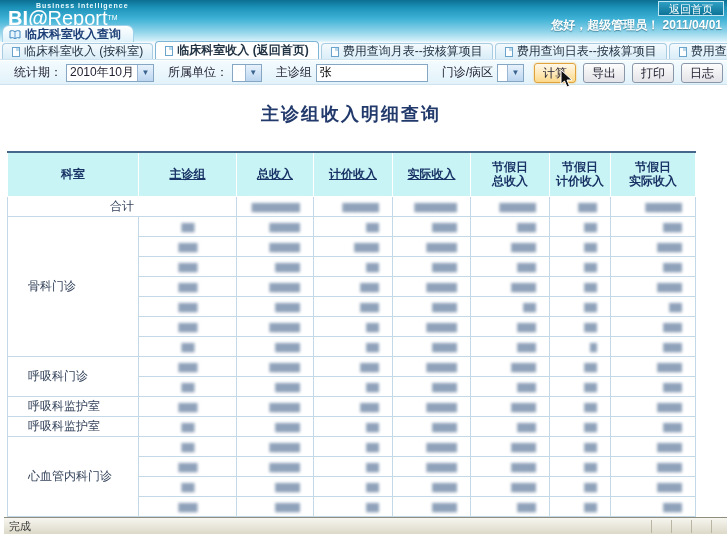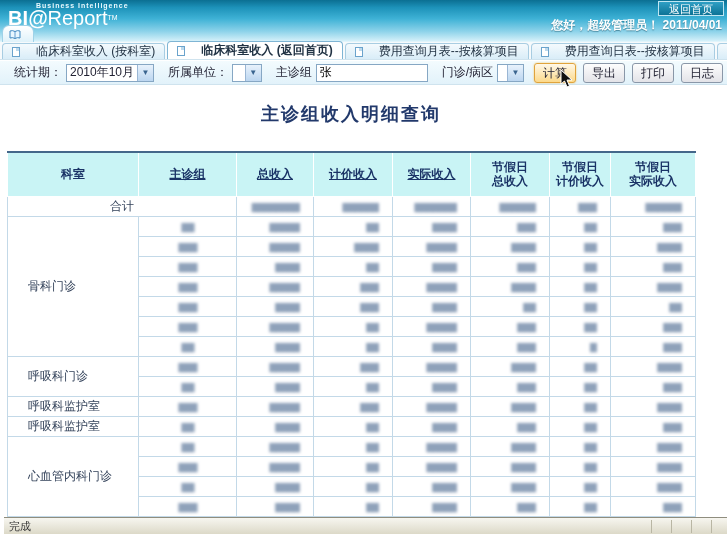--- a/index.html
+++ b/index.html
@@ -21,21 +21,21 @@
     color:#fff; font-size:11px; line-height:12px; cursor:pointer; }
   .greeting { position:absolute; right:5px; top:17px; color:#fff; font-size:12px; font-weight:bold; text-shadow:0 1px 1px rgba(0,60,80,.5); }
   .module-tab { position:absolute; left:2px; bottom:0; height:17px; padding:1px 12px 0 6px;
     background:linear-gradient(180deg,#ffffff,#dff2fa); border:1px solid #9fd2e8; border-bottom:none;
     border-radius:7px 7px 0 0; display:flex; align-items:center; gap:4px;
     font-size:12px; font-weight:bold; color:#1c3f77; cursor:pointer; }
 
   
   .tabbar { position:absolute; left:0; top:42px; width:727px; height:18px; background:#f6fafc;
     border-bottom:1px solid #cfe3ee; display:flex; align-items:flex-end; padding-left:2px; }
-  .tab { display:flex; align-items:center; gap:16px; height:16px; padding:4px 9px; margin-right:2px;
+  .tab { display:flex; align-items:center; gap:4px; height:16px; padding:4px 9px; margin-right:2px;
     font-size:12px; color:#234; background:linear-gradient(180deg,#f4fafd,#d9edf8);
     border:1px solid #a8cde2; border-bottom:none; border-radius:4px 4px 0 0; cursor:pointer; white-space:nowrap; }
   .tab.active { background:#fff; font-weight:bold; height:18px; border-color:#7fb5d4; }
   .doc-icon { width:8px; height:10px; background:#fff; border:1px solid #6aa3cc; position:relative; flex:0 0 auto; }
   .doc-icon::after { content:""; position:absolute; right:0; top:0; width:3px; height:3px; background:#bcd9ec; }
   .book-icon { width:12px; height:10px; flex:0 0 auto; }
 
   
   .filterbar { position:absolute; left:0; top:60px; width:727px; height:25px;
     background:linear-gradient(180deg,#f3fbfe,#e2f2fa); border-top:1px solid #fff; border-bottom:1px solid #cfe3ee;
@@ -87,20 +87,21 @@
       <div class="logo-small">Business Intelligence</div>
       <div class="logo-main"><b>BI</b><span class="logo-at">@</span><span>Report</span><span class="logo-tm">TM</span></div>
     </div>
     <div class="home-btn">返回首页</div>
     <div class="greeting">您好，超级管理员！ 2011/04/01</div>
     <div class="module-tab">
       <svg class="book-icon" viewBox="0 0 12 10">
           <path d="M1 1 Q3.5 0 6 1.5 Q8.5 0 11 1 L11 8 Q8.5 7 6 8.5 Q3.5 7 1 8 Z" fill="#e8f6ff" stroke="#3f87c0" stroke-width="1"></path>
           <line x1="6" y1="1.5" x2="6" y2="8.5" stroke="#3f87c0" stroke-width="0.8"></line>
         </svg>
+      <span>临床科室收入查询</span>
     </div>
   </div>
 
   <div class="tabbar">
       <div class="tab">
         <span class="doc-icon"></span>
         <span>临床科室收入 (按科室)</span>
       </div>
       <div class="tab active">
         <span class="doc-icon"></span>

